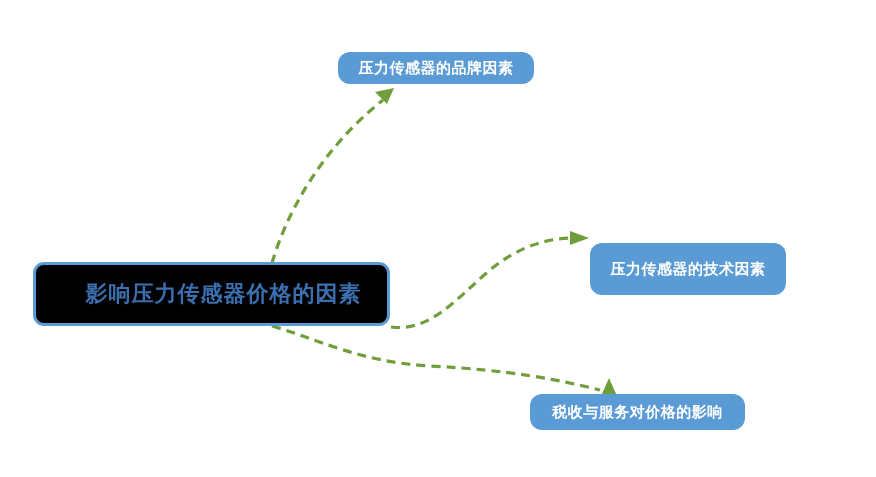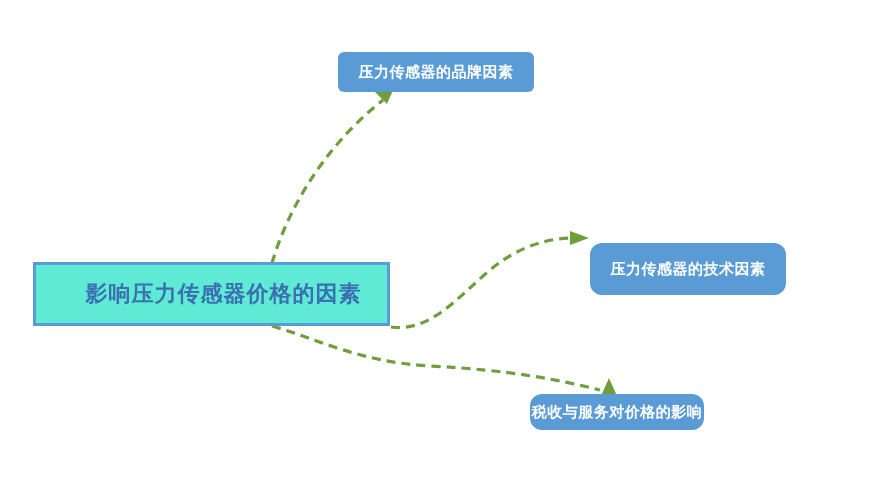--- a/index.html
+++ b/index.html
@@ -33,54 +33,53 @@
     justify-content: center;
     text-align: center;
     white-space: nowrap;
     user-select: none;
   }
   .node-root {
     left: 33px;
     top: 262px;
     width: 357px;
     height: 64px;
-    background: #5eead4;
+    background: #000000;
     border: 3px solid #5b9bd5;
-    border-radius: 0;
+    border-radius: 11px;
     color: #3a6fb0;
     font-size: 22px;
     font-weight: bold;
     letter-spacing: 1px;
     padding-left: 24px;
   }
   .node-child {
     background: #5b9bd5;
     border-radius: 12px;
     color: #ffffff;
     font-size: 15px;
     font-weight: bold;
     letter-spacing: 0.5px;
   }
   #node-brand {
     left: 338px;
     top: 52px;
     width: 196px;
-    height: 40px;
-    border-radius: 6px;
+    height: 32px;
   }
   #node-tech {
     left: 590px;
     top: 243px;
     width: 196px;
     height: 52px;
   }
   #node-tax {
     left: 530px;
     top: 394px;
-    width: 174px;
+    width: 215px;
     height: 36px;
   }
 </style>
 </head>
 <body>
 
 <div id="canvas">
 
   <svg id="connector-layer" viewBox="0 0 876 477" width="876" height="477" xmlns="http://www.w3.org/2000/svg">
 

